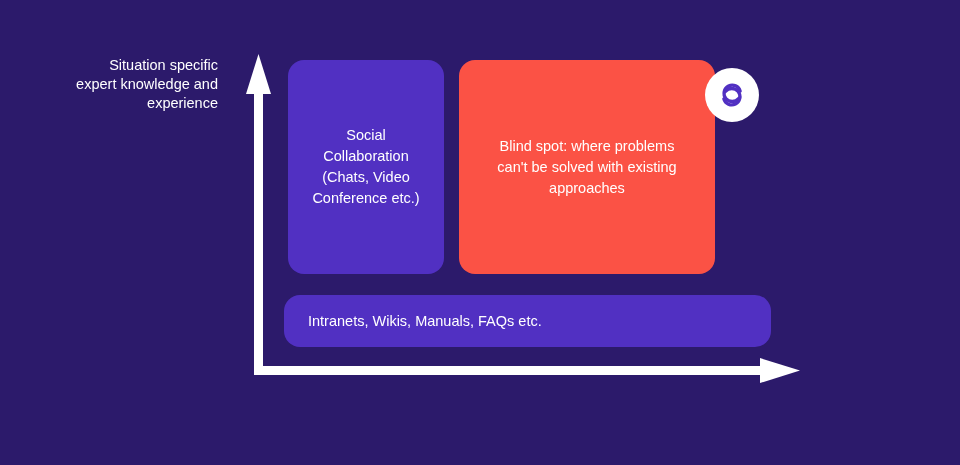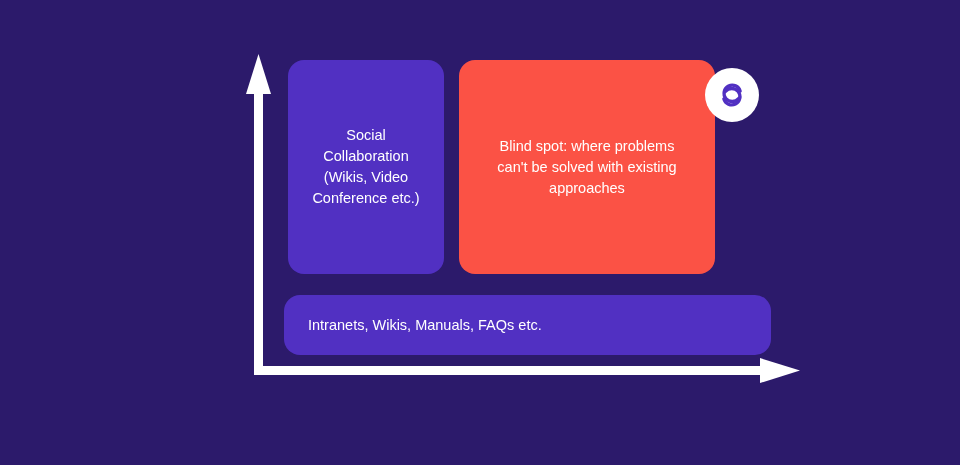--- a/index.html
+++ b/index.html
@@ -90,21 +90,21 @@
     top: 60px;
     width: 256px;
     height: 214px;
     background: #fb5245;
   }
 
   #block-generalized {
     left: 284px;
     top: 295px;
     width: 487px;
-    height: 60px;
+    height: 52px;
     background: #5130c2;
     justify-content: flex-start;
     padding-left: 24px;
   }
   #block-generalized .block-text {
     text-align: left;
   }
 
   
   #logo-badge {
@@ -132,28 +132,31 @@
       <rect x="254" y="78" width="9" height="297" fill="#ffffff"></rect>
       <polygon points="258.5,54 271,94 246,94" fill="#ffffff"></polygon>
     </g>
 
     <g>
       <rect x="254" y="366" width="528" height="9" fill="#ffffff"></rect>
       <polygon points="800,370.5 760,383 760,358" fill="#ffffff"></polygon>
     </g>
   </svg>
 
+  <div class="axis-label" id="y-label-top">Situation specific
+expert knowledge and
+experience</div>
 
 
 
 
   <div class="block" id="block-social">
     <div class="block-text">Social
 Collaboration
-(Wikis, Video
+(Chats, Video
 Conference etc.)</div>
   </div>
 
   <div class="block" id="block-blindspot">
     <div class="block-text">Blind spot: where problems
 can't be solved with existing
 approaches</div>
   </div>
 
   <div id="logo-badge">

